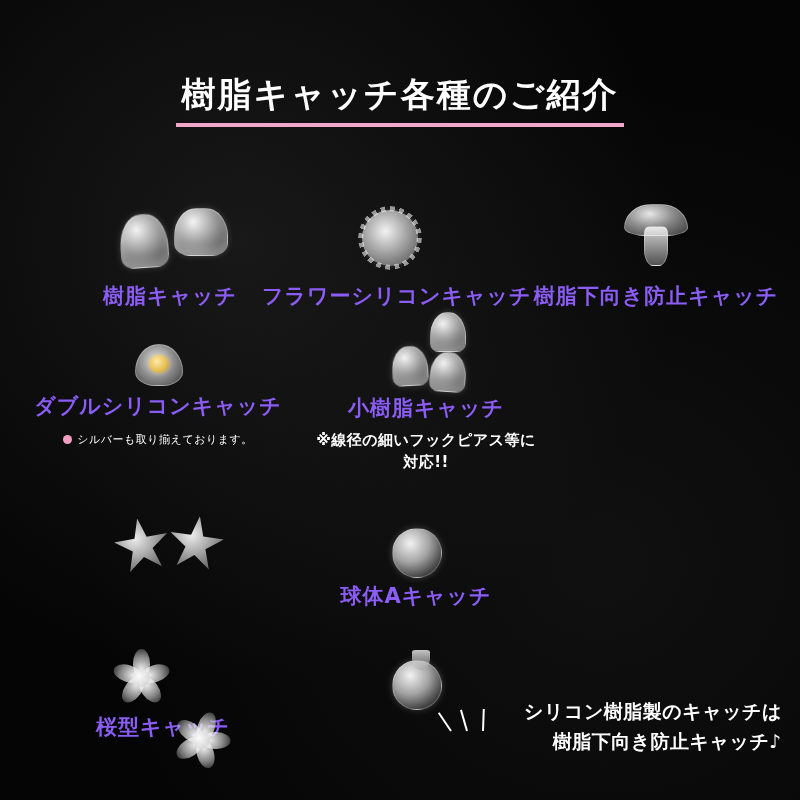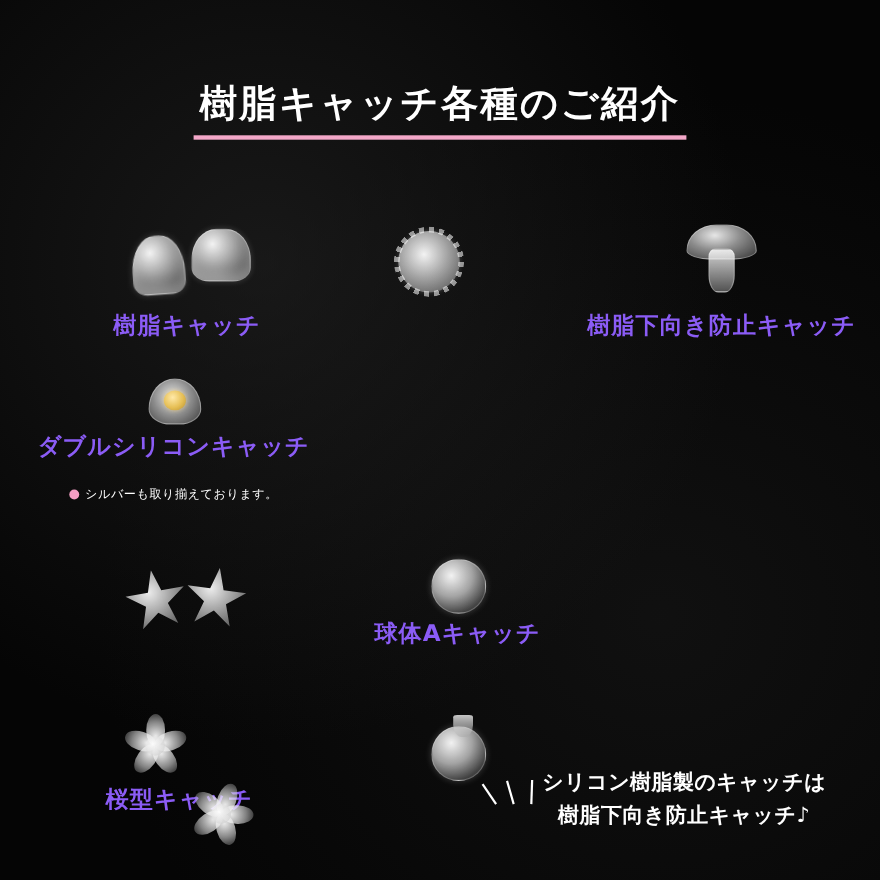--- a/index.html
+++ b/index.html
@@ -219,21 +219,21 @@
     border-radius: 50%;
     background: radial-gradient(circle at 40% 40%, rgba(255,255,255,0.85), rgba(170,170,170,0.45));
   }
 
   
   .callout {
     position: absolute;
     right: 18px;
     bottom: 44px;
     width: 320px;
-    text-align: center;
+    text-align: right;
   }
   .callout-text {
     font-size: 19px;
     font-weight: bold;
     color: #ffffff;
     line-height: 1.55;
     letter-spacing: 0.5px;
   }
   .spark {
     position: absolute;
@@ -266,51 +266,62 @@
       <div class="part bell" style="left:60px; top:24px; transform:rotate(-4deg);"></div>
       <div class="part bell wide" style="left:114px; top:18px;"></div>
     </div>
     <div class="item-label" style="margin-top:6px;">樹脂キャッチ</div>
   </div>
 
   <div class="item" style="left:262px; top:190px; width:256px;">
     <div class="parts">
       <div class="part flower" style="left:100px; top:20px;"></div>
     </div>
+    <div class="item-label" style="margin-top:6px;">フラワーシリコンキャッチ</div>
   </div>
 
   <div class="item" style="left:530px; top:190px; width:252px;">
     <div class="parts">
       <div class="part mushroom" style="left:94px; top:14px;">
         <div class="cap"></div>
         <div class="stem"></div>
       </div>
     </div>
     <div class="item-label" style="margin-top:6px;">樹脂下向き防止キャッチ</div>
   </div>
 
   <div class="item" style="left:20px; top:330px; width:276px;">
     <div class="parts" style="height:62px;">
       <div class="part double" style="left:115px; top:14px;"></div>
     </div>
     <div class="item-label">ダブルシリコンキャッチ</div>
-    <div class="tiny-note" style="margin-top:22px;">
+    <div class="tiny-note" style="margin-top:12px;">
       <span class="dot"></span><span>シルバーも取り揃えております。</span>
     </div>
   </div>
 
+  <div class="item" style="left:296px; top:308px; width:260px;">
+    <div class="parts" style="height:84px;">
+      <div class="part bell small" style="left:96px; top:38px; transform:rotate(-3deg);"></div>
+      <div class="part bell small" style="left:134px; top:4px;"></div>
+      <div class="part bell small" style="left:134px; top:44px; transform:rotate(4deg);"></div>
+    </div>
+    <div class="item-label" style="margin-top:2px;">小樹脂キャッチ</div>
+    <div class="sub-note" style="margin-top:8px;">※線径の細いフックピアス等に</div>
+    <div class="sub-note">対応!!</div>
+  </div>
 
   <div class="item" style="left:28px; top:510px; width:270px;">
     <div class="parts" style="height:72px;">
       <div class="part star" style="left:86px; top:8px; transform:rotate(-10deg);"></div>
       <div class="part star" style="left:140px; top:6px; transform:rotate(8deg);"></div>
     </div>
   </div>
 
-  <div class="item" style="left:296px; top:500px; width:240px;">
+  <div class="item" style="left:296px; top:520px; width:240px;">
     <div class="parts" style="height:62px;">
       <div class="part sphere" style="left:96px; top:8px;"></div>
     </div>
     <div class="item-label">球体Aキャッチ</div>
   </div>
 
   <div class="item" style="left:28px; top:645px; width:270px;">
     <div class="parts" style="height:68px;">
       <div class="part sakura" style="left:84px; top:4px;">
         <div class="petal" style="transform:rotate(0deg);"></div>

